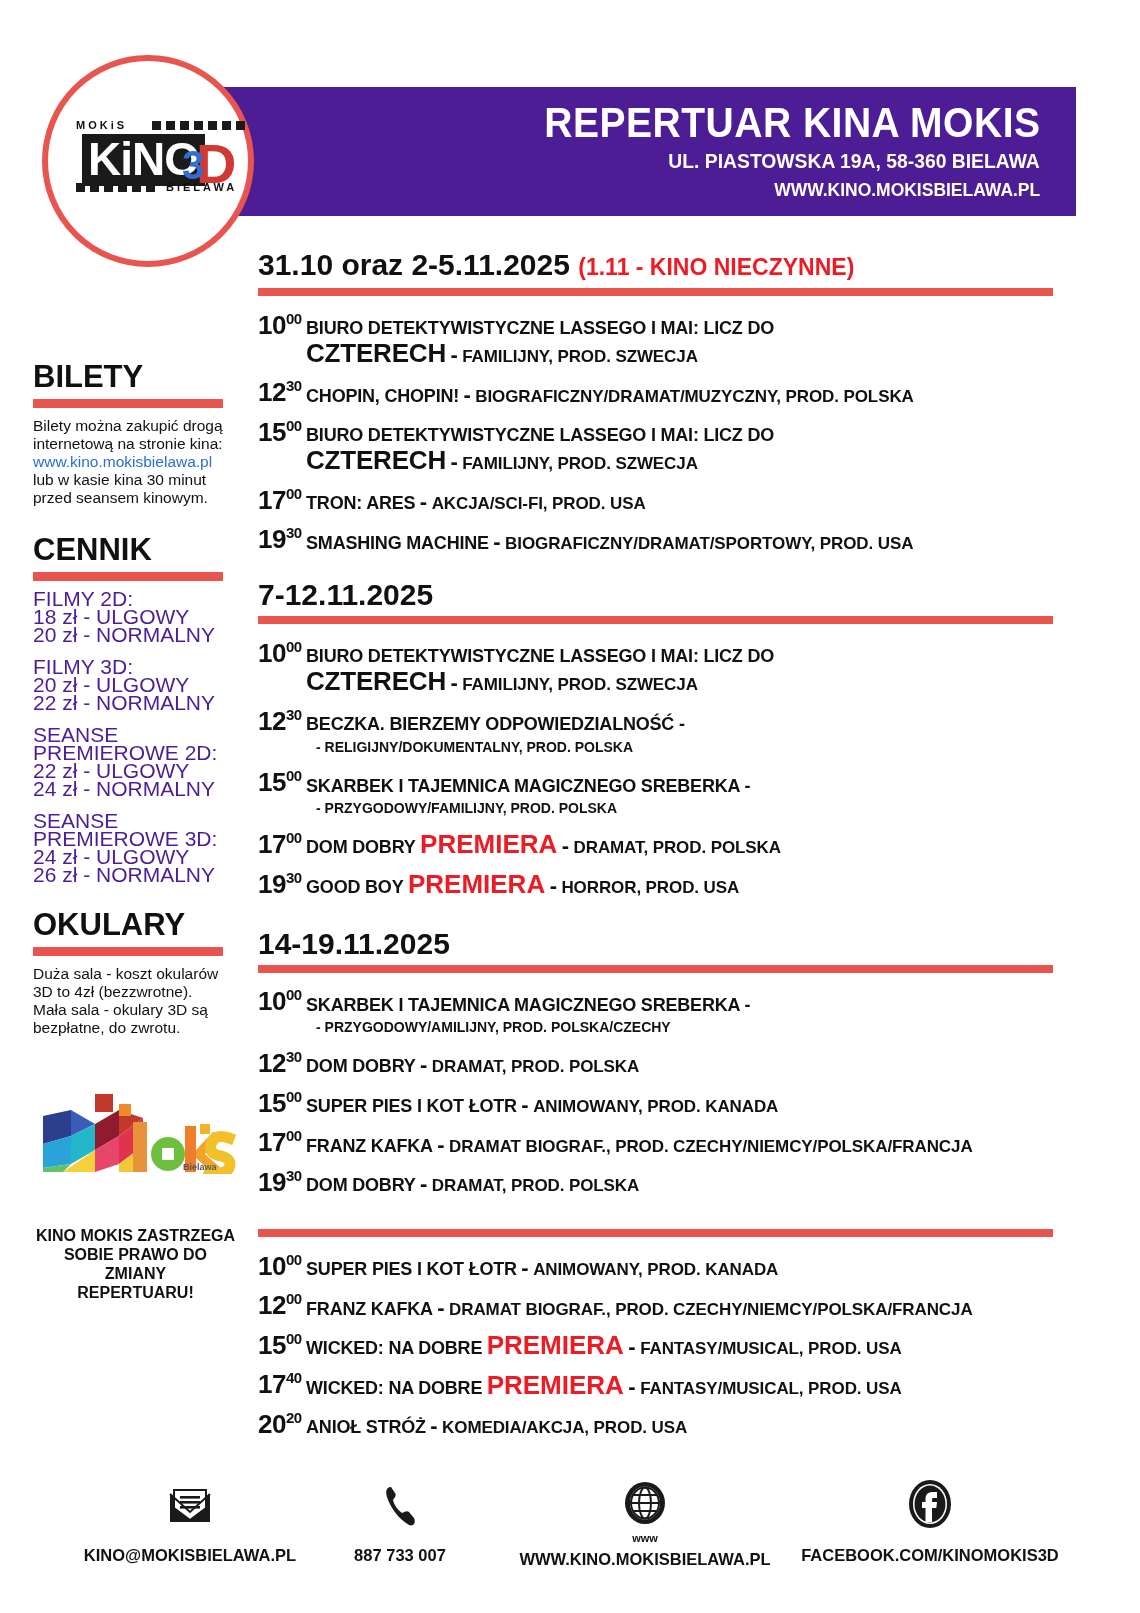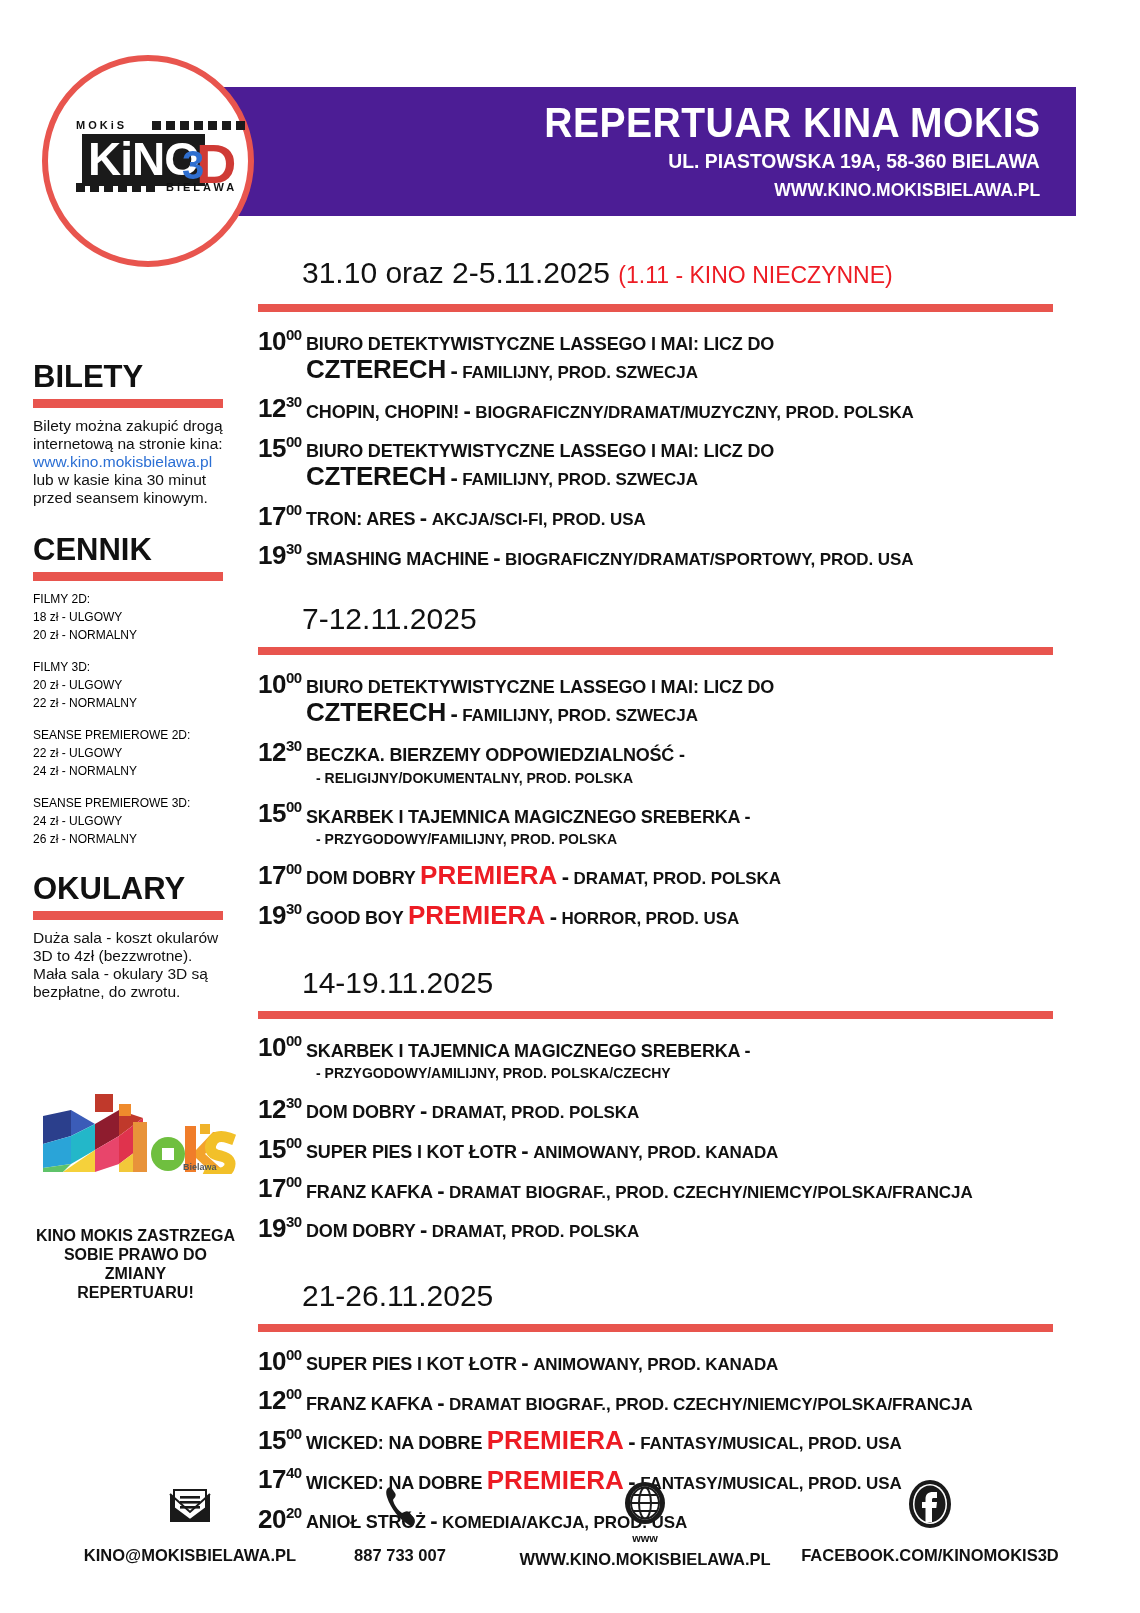--- a/index.html
+++ b/index.html
@@ -84,40 +84,40 @@
     font-weight: bold; font-size: 31px; color: #111; letter-spacing: 0px;
     line-height: 34px;
   }
   .side-rule { height: 9px; background: #e8554e; margin: 5px 0 9px 0; width: 190px; }
   .side-p {
     font-family: "Liberation Sans", sans-serif; font-size: 15.5px;
     line-height: 18px; color: #111;
   }
   .side-link { color: #2b6fd4; }
   .price-group {
-    font-family: "Liberation Sans", sans-serif; font-size: 12px;
-    line-height: 18px; color: #000000; margin-bottom: 14px;
+    font-family: "Liberation Sans", sans-serif; font-size: 21px;
+    line-height: 18px; color: #4c1d95; margin-bottom: 14px;
   }
   .notice {
     font-family: "Liberation Sans Narrow","Liberation Sans", sans-serif;
     font-weight: bold; font-size: 16px; line-height: 19px;
     color: #111; text-align: center; width: 205px;
   }
 
   
   .mokis-logo { position: absolute; left: 33px; top: 1088px; width: 205px; height: 86px; }
   .mokis-logo svg { display:block; }
 
   
   .schedule { position: absolute; left: 258px; top: 248px; width: 810px; }
   .block { margin-bottom: 4px; }
   .block-date {
     font-family: "Liberation Sans Narrow","Liberation Sans", sans-serif;
-    font-weight: normal; font-size: 30px; color: #111;
-    letter-spacing: 0px; line-height: 49px; white-space: nowrap; margin-left: 44px;
+    font-weight: bold; font-size: 30px; color: #111;
+    letter-spacing: 0px; line-height: 34px; white-space: nowrap;
   }
   .block-date .closed { color: #ed1c24; font-size: 23px; }
   .block-rule { height: 8px; background: #e8554e; margin: 4px 0 8px 0; width: 795px; }
   .film {
     font-family: "Liberation Sans Narrow","Liberation Sans", sans-serif;
     color: #111; line-height: 30px; white-space: normal;
   }
   .time {
     font-weight: bold; font-size: 26px; letter-spacing: -0.5px;
   }
@@ -423,23 +423,20 @@
         <span class="time"><span>19</span><sup>30</sup></span>
         <span class="title">DOM DOBRY</span>
         <span class="dash">-</span>
         <span class="genre">DRAMAT, PROD. POLSKA</span>
       </div>
     </div>
 
     <div style="height:20px"></div>
 
     <div class="block">
-      <div class="block-date">
-        <span>21-26.11.2025</span>
-      </div>
       <div class="block-rule"></div>
 
       <div class="film">
         <span class="time"><span>10</span><sup>00</sup></span>
         <span class="title">SUPER PIES I KOT ŁOTR</span>
         <span class="dash">-</span>
         <span class="genre">ANIMOWANY, PROD. KANADA</span>
       </div>
 
       <div class="film">

